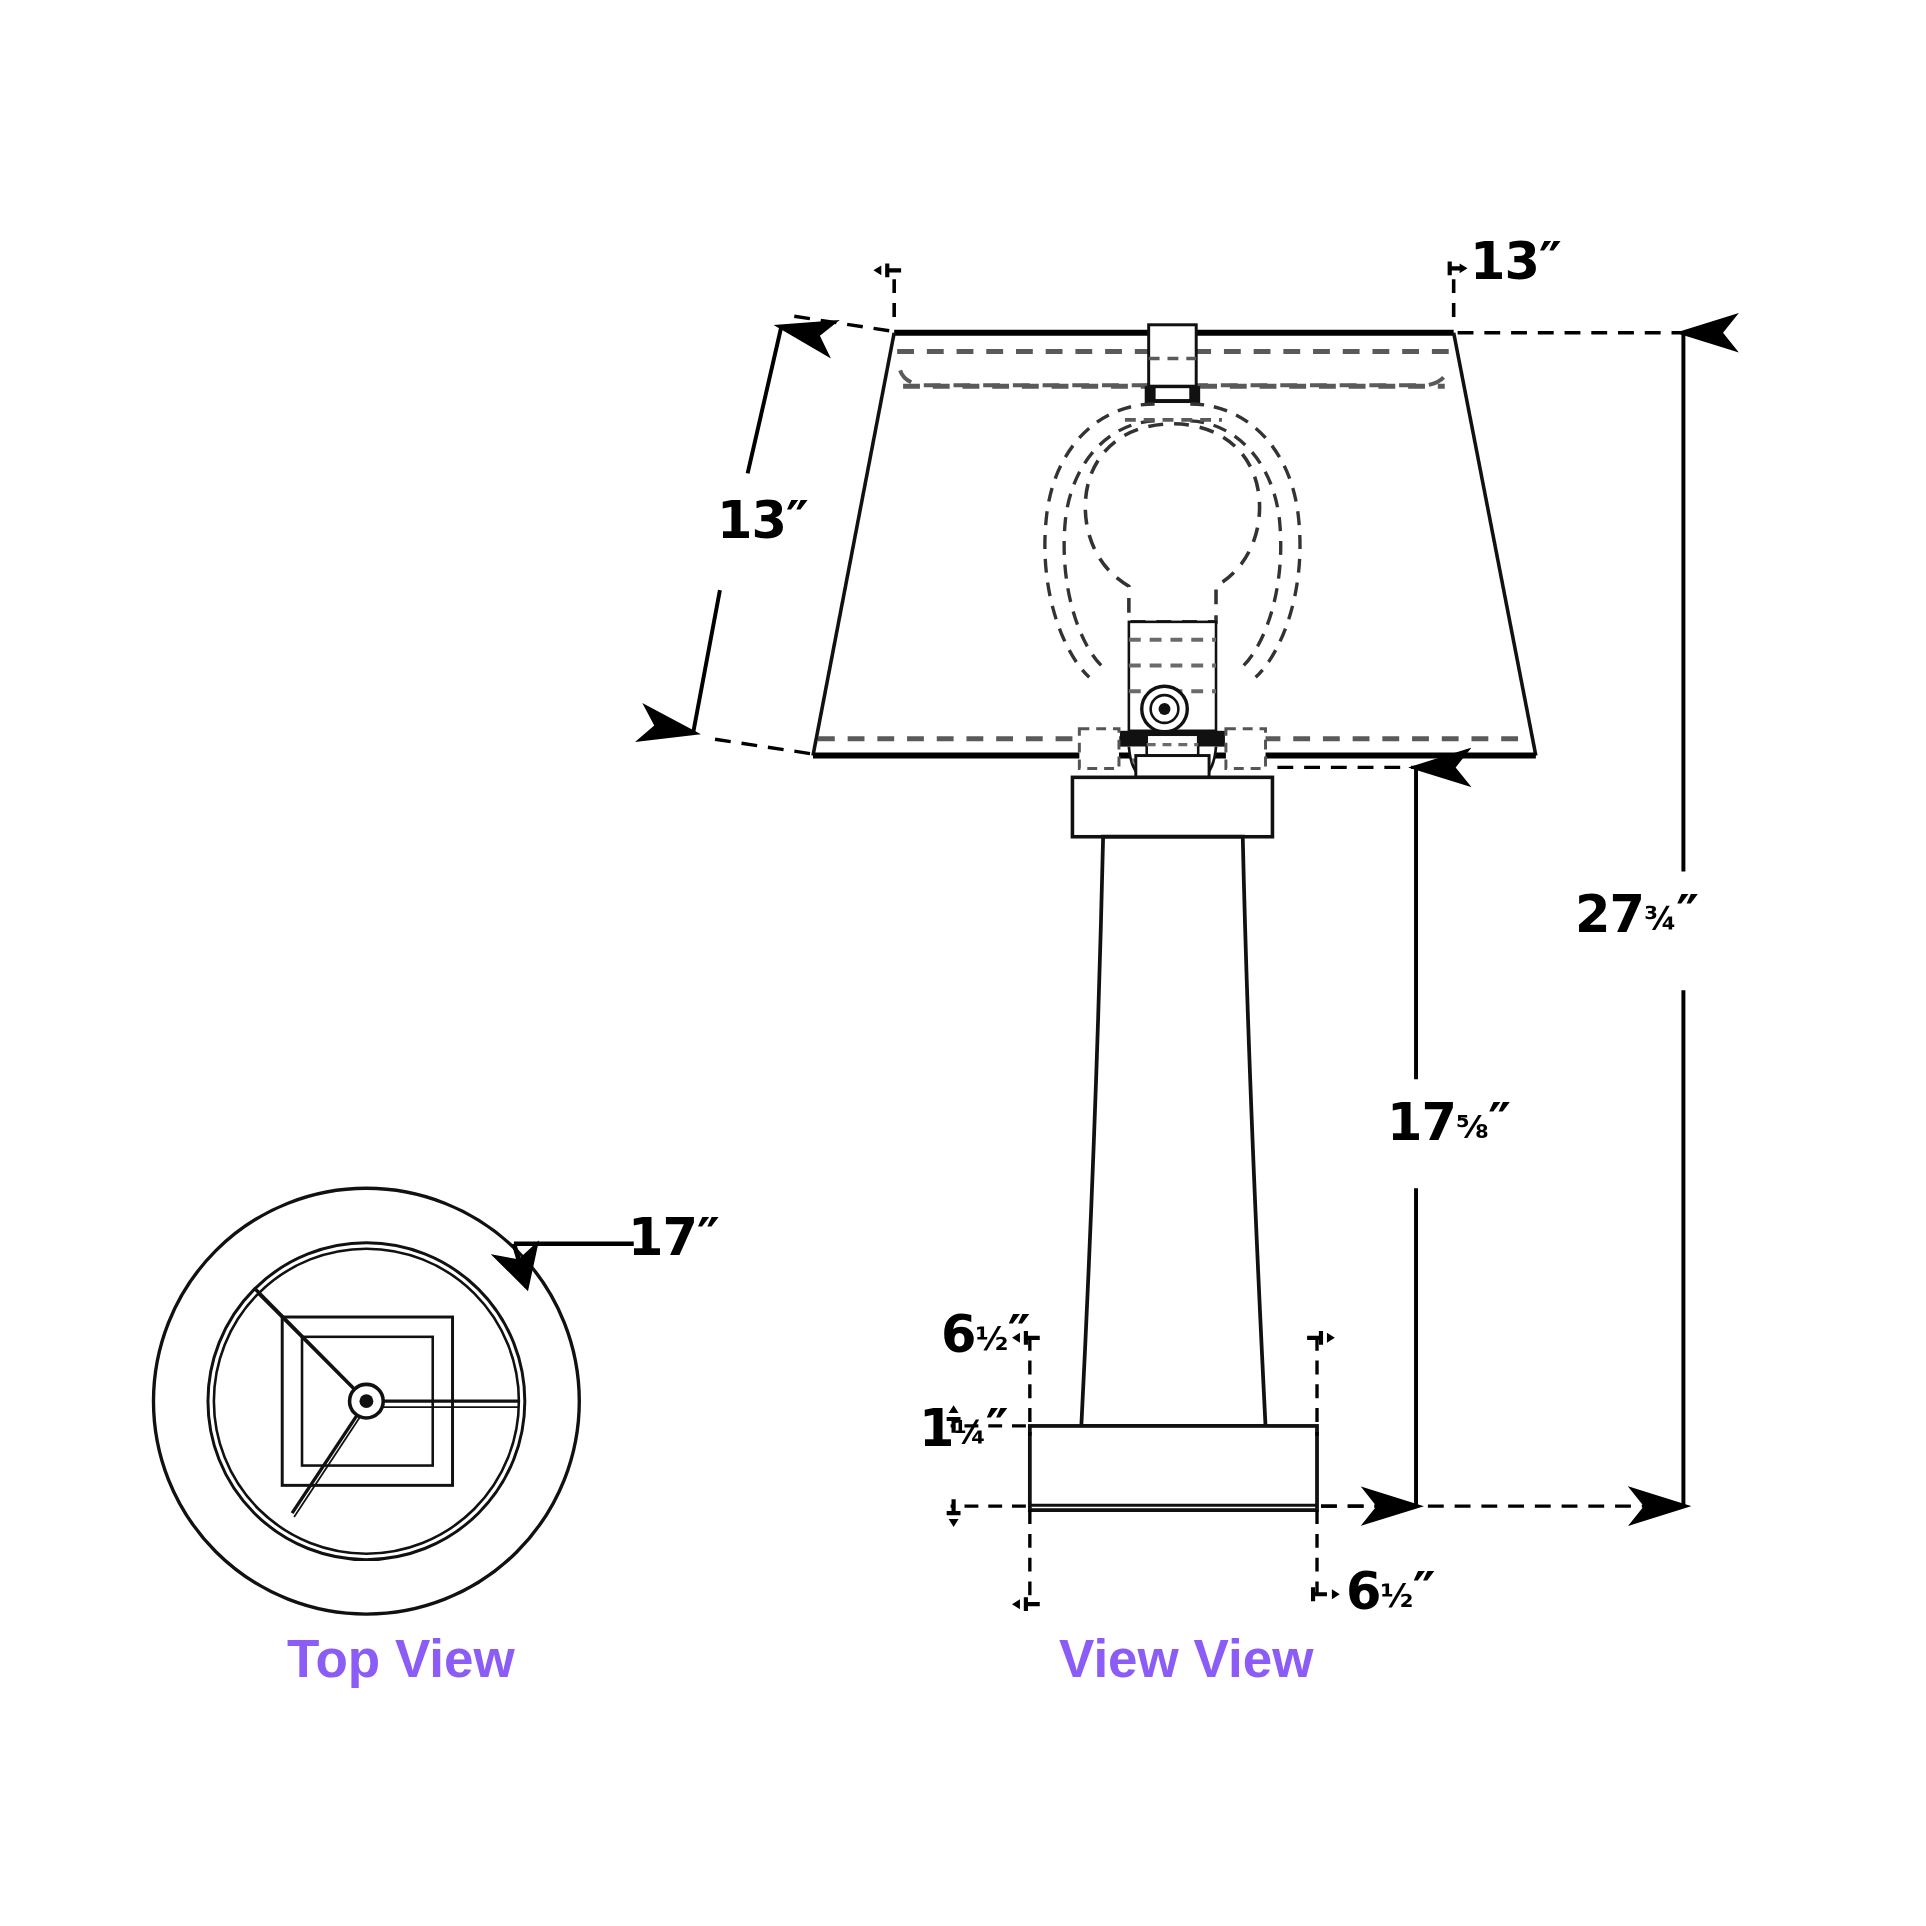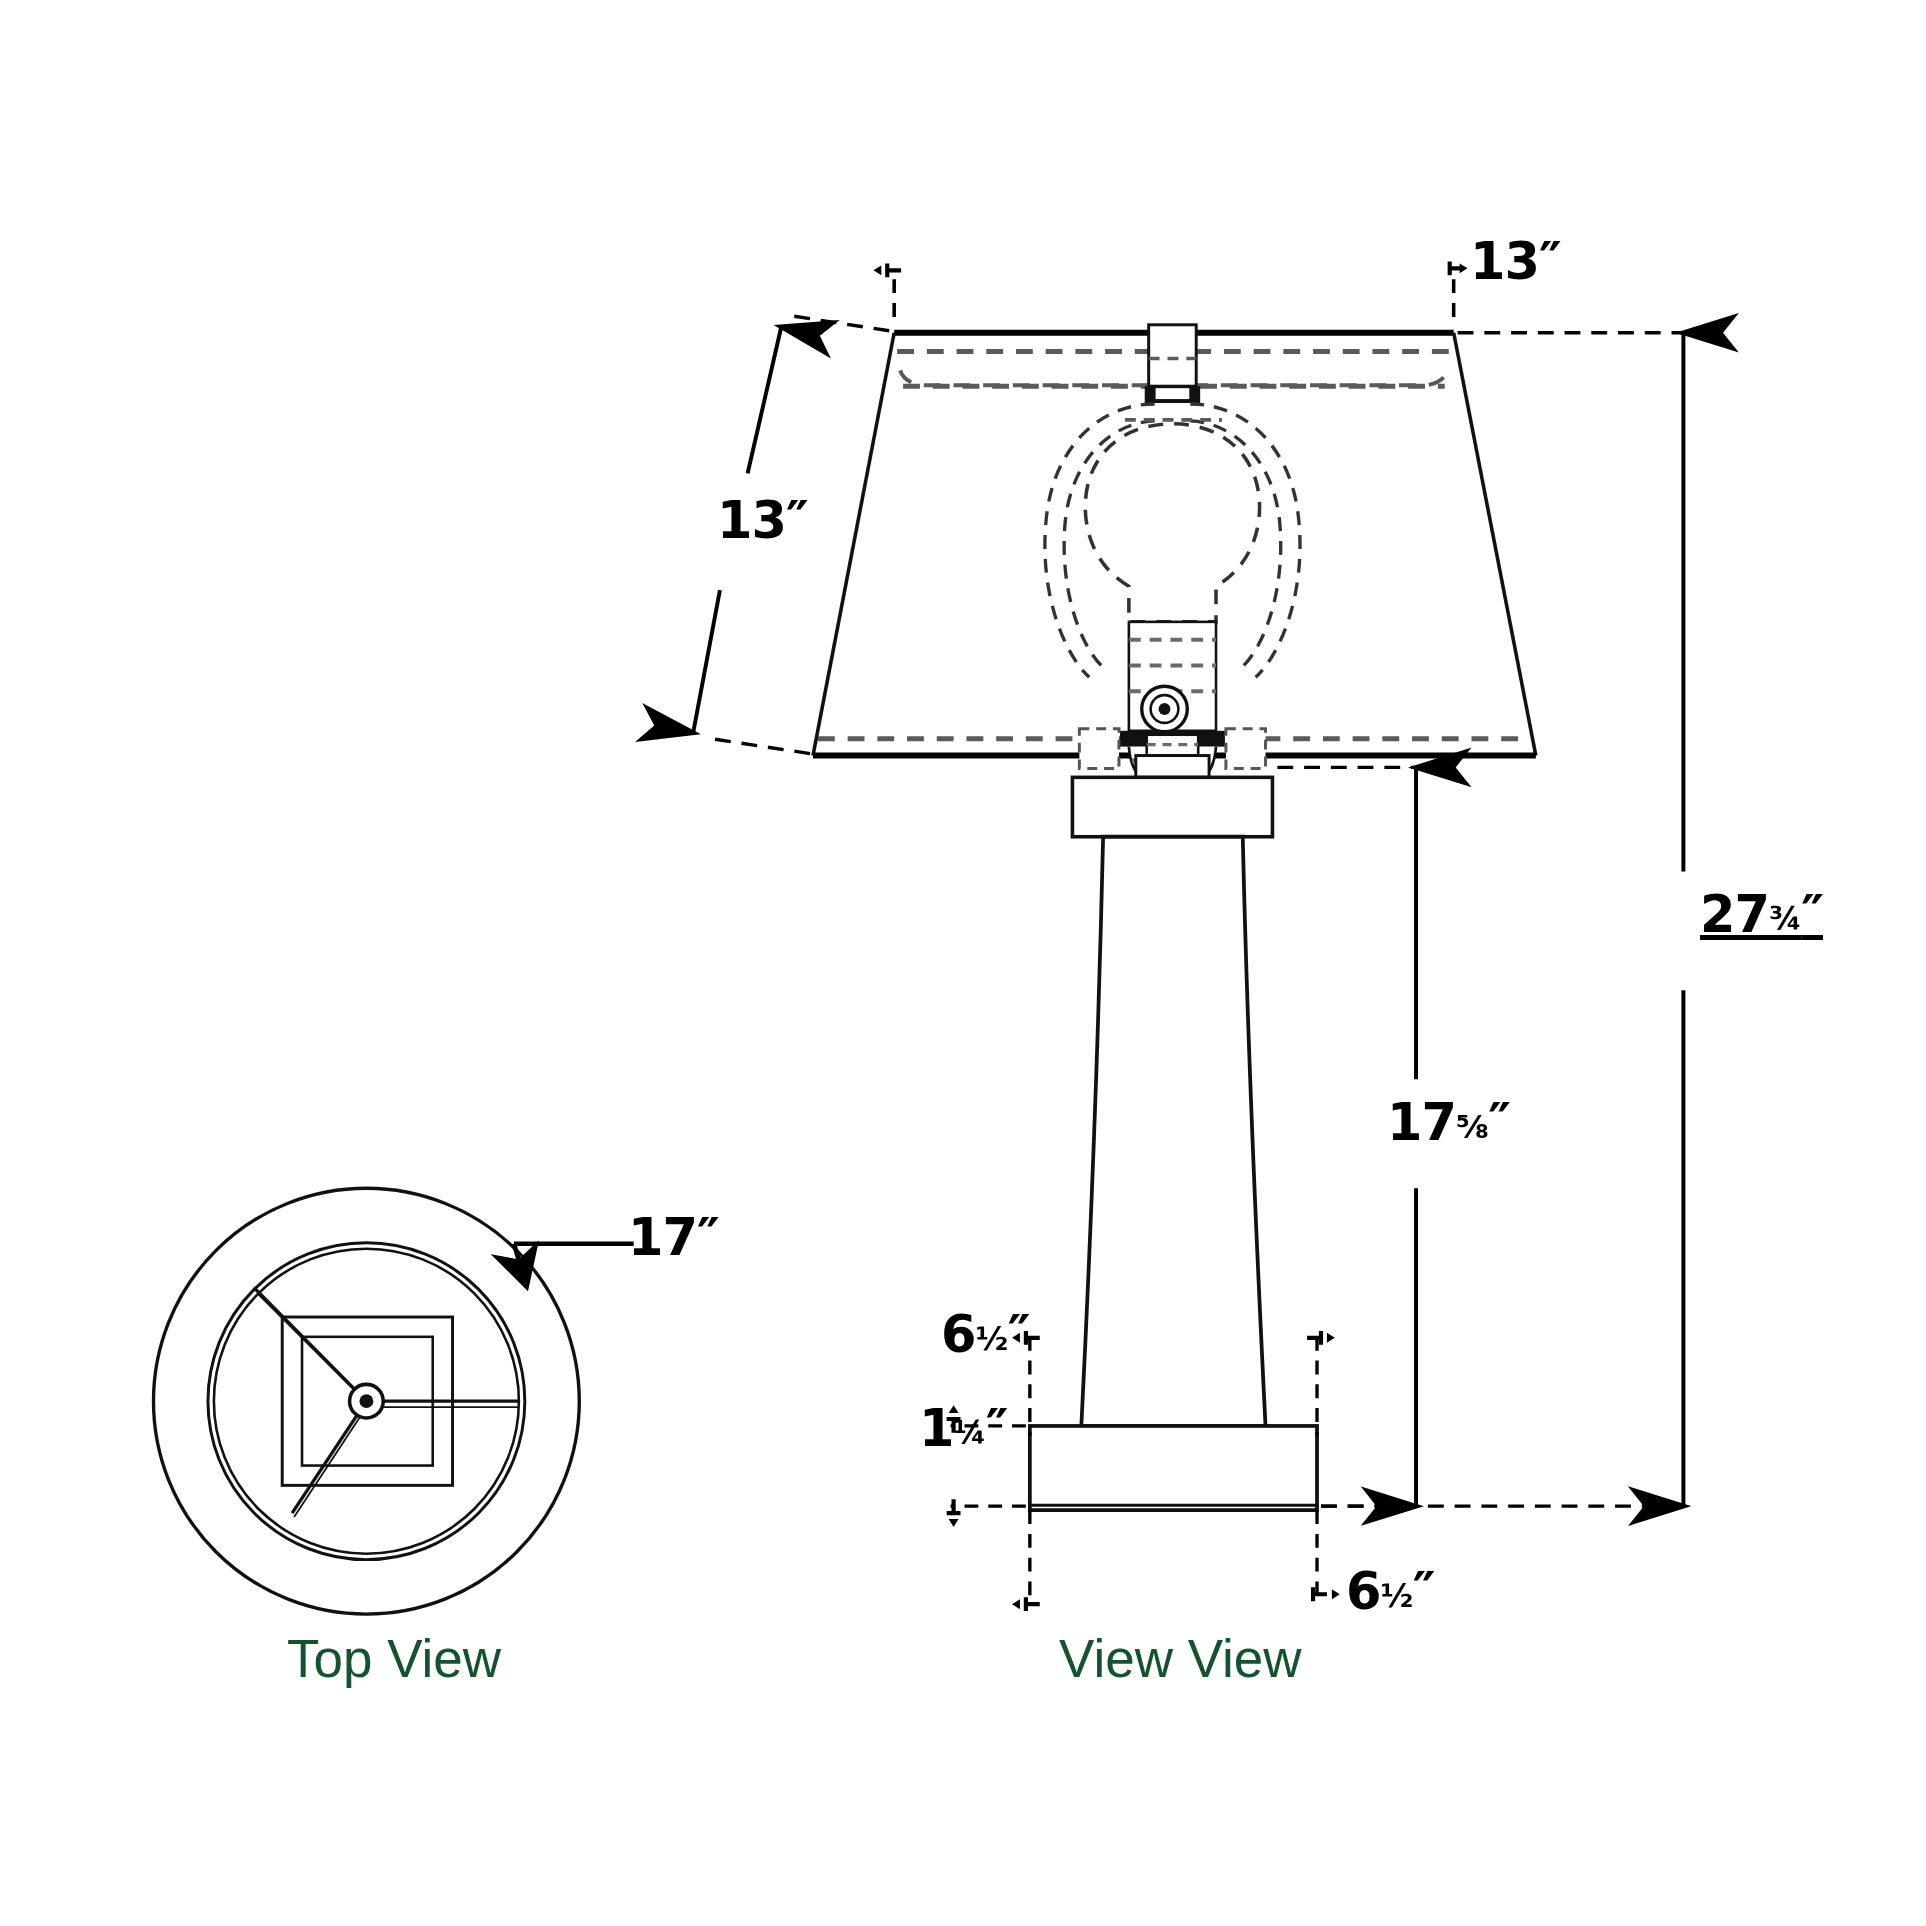--- a/index.html
+++ b/index.html
@@ -22,23 +22,23 @@
     line-height:1;
   }
   .dim-label .frac{
     font-size:0.62em;
     vertical-align:0.07em;
     letter-spacing:-0.5px;
   }
   .view-label{
     position:absolute;
     font-family:"Liberation Sans", sans-serif;
-    font-weight:400;
+    font-weight:700;
     font-size:53px;
-    color:#14532d;
+    color:#8b5cf6;
     white-space:nowrap;
     line-height:1;
   }
 </style>
 </head>
 <body>
 
 <div id="sheet">
 
   <svg viewBox="0 0 1946 1946" xmlns="http://www.w3.org/2000/svg">
@@ -259,21 +259,21 @@
   </svg>
 
   <div class="dim-label" style="left:1470px;top:236px;">
     <span>13</span><span>″</span>
   </div>
 
   <div class="dim-label" style="left:717px;top:495px;">
     <span>13</span><span>″</span>
   </div>
 
-  <div class="dim-label" style="left:1700px;top:889px;text-decoration:underline;">
+  <div class="dim-label" style="left:1575px;top:889px;">
     <span>27</span><span class="frac">¾</span><span>″</span>
   </div>
 
   <div class="dim-label" style="left:1362px;top:1097px;margin-left:25px;">
     <span>17</span><span class="frac">⅝</span><span>″</span>
   </div>
 
   <div class="dim-label" style="left:941px;top:1309px;">
     <span>6</span><span class="frac">½</span><span>″</span>
   </div>

